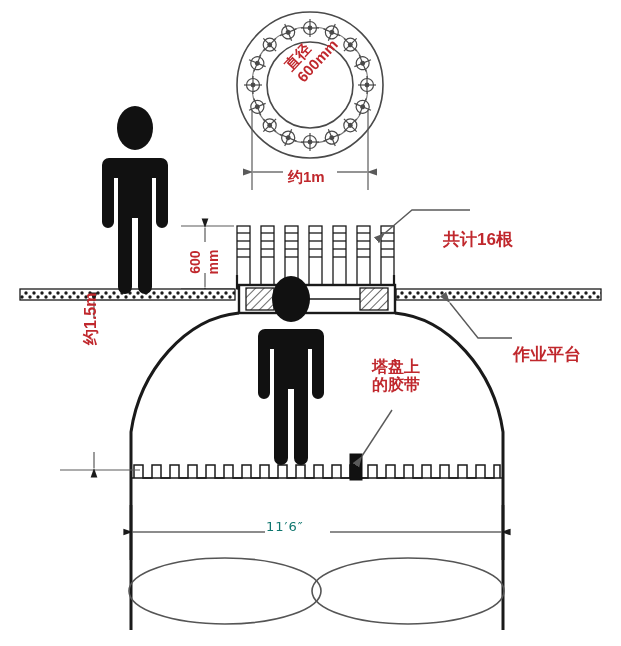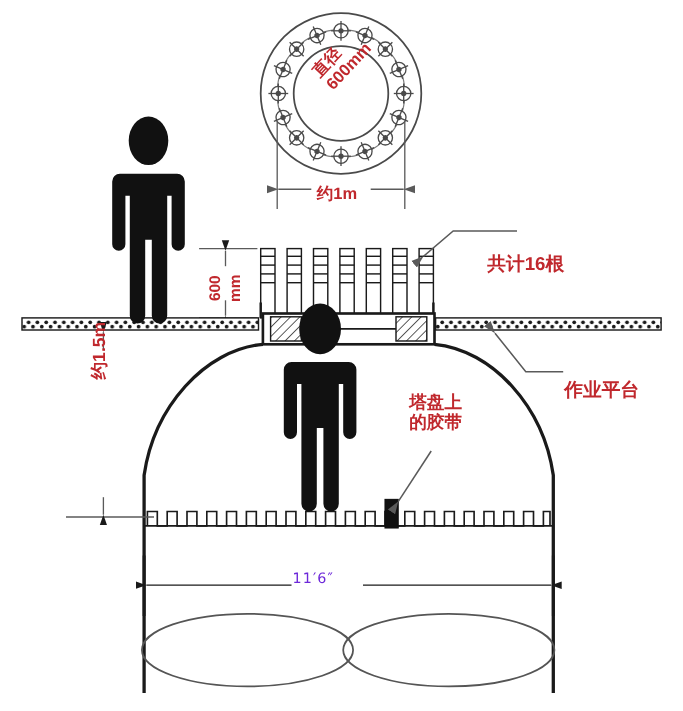--- a/index.html
+++ b/index.html
@@ -27,21 +27,21 @@
   }
   .lbl {
     position: absolute;
     color: #c0282d;
     font-weight: bold;
     white-space: nowrap;
     line-height: 1.15;
   }
   .lbl-blk {
     position: absolute;
-    color: #6d28d9;
+    color: #0f766e;
     white-space: nowrap;
     letter-spacing: 1px;
   }
   #lbl-diameter {
     left: 281px;
     top: 62px;
     font-size: 15px;
     transform: rotate(-47deg);
     transform-origin: left top;
     text-align: left;

